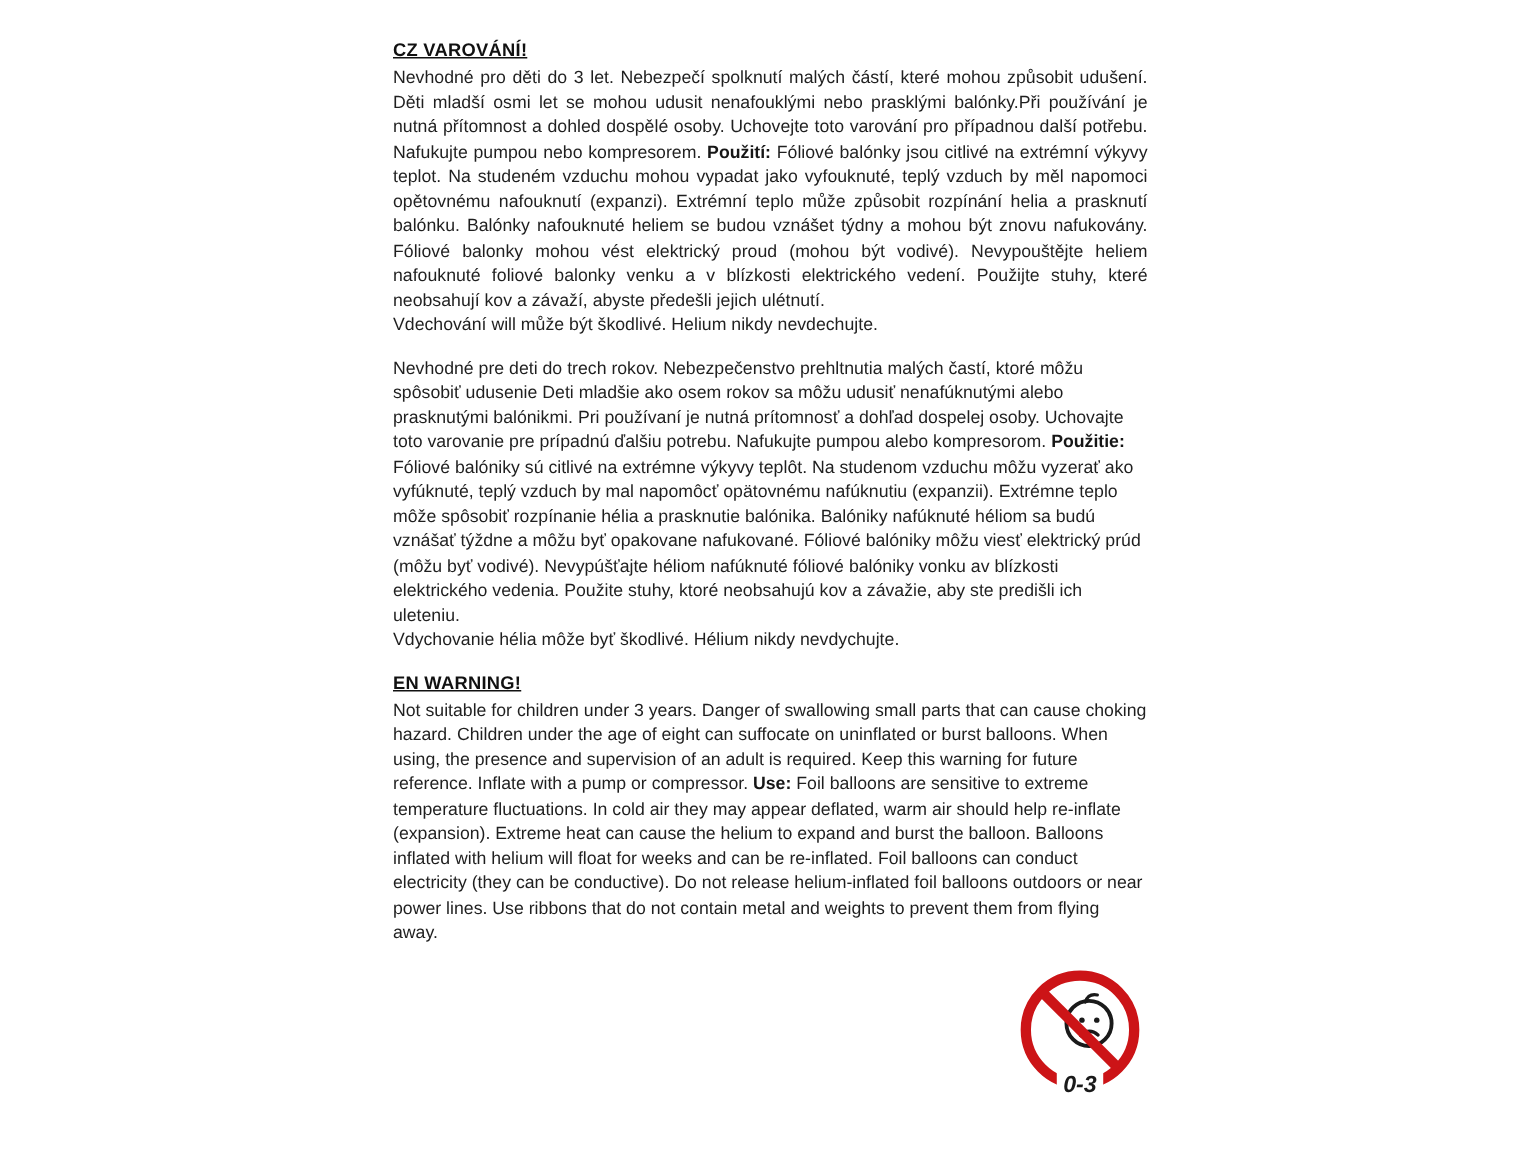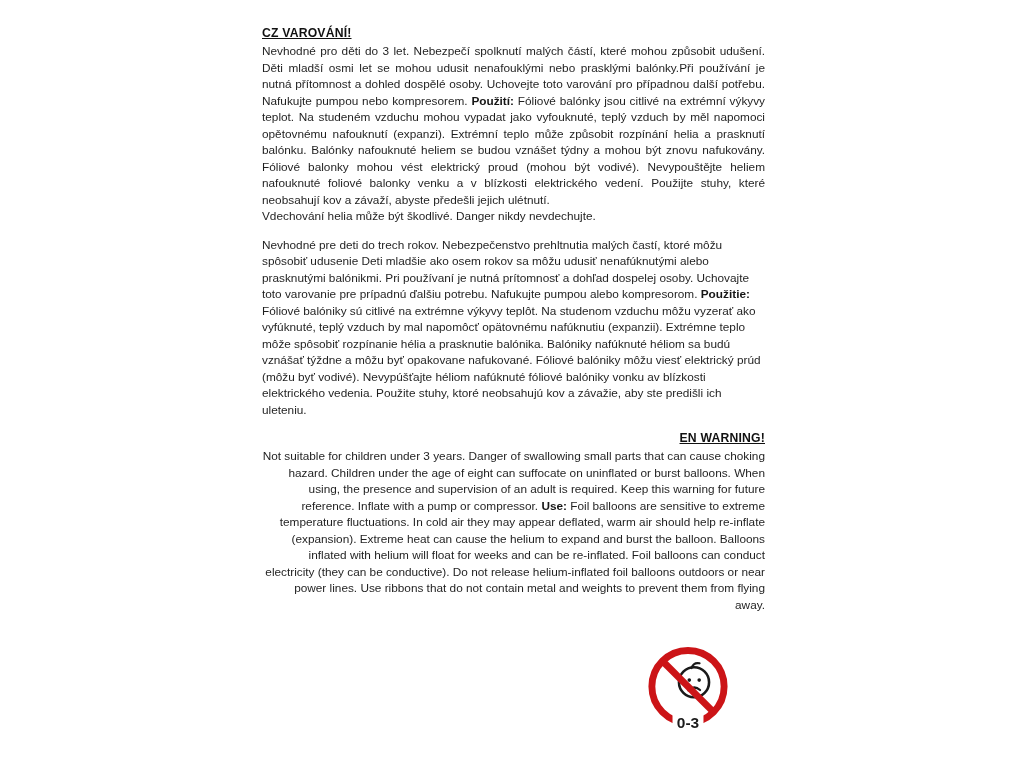--- a/index.html
+++ b/index.html
@@ -16,60 +16,61 @@
   }
   .content {
     position: absolute;
     left: 262px; top: 25px;
     width: 503px;
     color: #1f1f1f;
     font-size: 11.8px;
     line-height: 16.5px;
   }
   .warn-section { margin-bottom: 12px; }
-  .warn-section:last-of-type { margin-bottom: 0; text-align: right; }
+  .warn-section:last-of-type { margin-bottom: 0; }
   .heading {
     font-size: 12.2px;
     font-weight: 700;
     color: #111111;
     text-decoration: underline;
     line-height: 17px;
     margin-bottom: 1px;
     letter-spacing: 0.2px;
   }
   .body { color: #1f1f1f; }
   .body.justify { text-align: justify; }
   .body strong { font-weight: 700; color: #161616; }
   .final-line { margin-top: 0; }
   .icon-wrap {
     position: absolute;
-    left: 645px; top: 645px;
-    width: 86px; height: 90px;
+    left: 677px; top: 645px;
+    width: 86px; height: 90px; font-style: italic;
   }
   .icon-wrap svg { display: block; width: 86px; height: 90px; }
   .age-label-text {
     font-family: "Liberation Sans", sans-serif;
     font-weight: 700;
   }
 </style>
 </head>
 <body>
 
 <div class="page">
 
   <div class="content">
 
     <section class="warn-section">
       <h2 class="heading">CZ VAROVÁNÍ!</h2>
       <p class="body justify"><span>Nevhodné pro děti do 3 let. Nebezpečí spolknutí malých částí, které mohou způsobit udušení. Děti mladší osmi let se mohou udusit nenafouklými nebo prasklými balónky.Při používání je nutná přítomnost a dohled dospělé osoby. Uchovejte toto varování pro případnou další potřebu. Nafukujte pumpou nebo kompresorem. </span><strong>Použití:</strong><span> Fóliové balónky jsou citlivé na extrémní výkyvy teplot. Na studeném vzduchu mohou vypadat jako vyfouknuté, teplý vzduch by měl napomoci opětovnému nafouknutí (expanzi). Extrémní teplo může způsobit rozpínání helia a prasknutí balónku. Balónky nafouknuté heliem se budou vznášet týdny a mohou být znovu nafukovány. Fóliové balonky mohou vést elektrický proud (mohou být vodivé). Nevypouštějte heliem nafouknuté foliové balonky venku a v blízkosti elektrického vedení. Použijte stuhy, které neobsahují kov a závaží, abyste předešli jejich ulétnutí.</span></p>
-      <p class="body final-line">Vdechování helia může být škodlivé. Danger nikdy nevdechujte.</p>
+      <p class="body final-line">Vdechování will může být škodlivé. Helium nikdy nevdechujte.</p>
     </section>
 
     <section class="warn-section">
       <p class="body"><span>Nevhodné pre deti do trech rokov. Nebezpečenstvo prehltnutia malých častí, ktoré môžu spôsobiť udusenie Deti mladšie ako osem rokov sa môžu udusiť nenafúknutými alebo prasknutými balónikmi. Pri používaní je nutná prítomnosť a dohľad dospelej osoby. Uchovajte toto varovanie pre prípadnú ďalšiu potrebu. Nafukujte pumpou alebo kompresorom. </span><strong>Použitie:</strong><span> Fóliové balóniky sú citlivé na extrémne výkyvy teplôt. Na studenom vzduchu môžu vyzerať ako vyfúknuté, teplý vzduch by mal napomôcť opätovnému nafúknutiu (expanzii). Extrémne teplo môže spôsobiť rozpínanie hélia a prasknutie balónika. Balóniky nafúknuté héliom sa budú vznášať týždne a môžu byť opakovane nafukované. Fóliové balóniky môžu viesť elektrický prúd (môžu byť vodivé). Nevypúšťajte héliom nafúknuté fóliové balóniky vonku av blízkosti elektrického vedenia. Použite stuhy, ktoré neobsahujú kov a závažie, aby ste predišli ich uleteniu.</span></p>
+      <p class="body final-line">Vdychovanie hélia môže byť škodlivé. Hélium nikdy nevdychujte.</p>
     </section>
 
     <section class="warn-section">
       <h2 class="heading">EN WARNING!</h2>
       <p class="body"><span>Not suitable for children under 3 years. Danger of swallowing small parts that can cause choking hazard. Children under the age of eight can suffocate on uninflated or burst balloons. When using, the presence and supervision of an adult is required. Keep this warning for future reference. Inflate with a pump or compressor. </span><strong>Use:</strong><span> Foil balloons are sensitive to extreme temperature fluctuations. In cold air they may appear deflated, warm air should help re-inflate (expansion). Extreme heat can cause the helium to expand and burst the balloon. Balloons inflated with helium will float for weeks and can be re-inflated. Foil balloons can conduct electricity (they can be conductive). Do not release helium-inflated foil balloons outdoors or near power lines. Use ribbons that do not contain metal and weights to prevent them from flying away.</span></p>
     </section>
 
   </div>
 
   <div class="icon-wrap">

